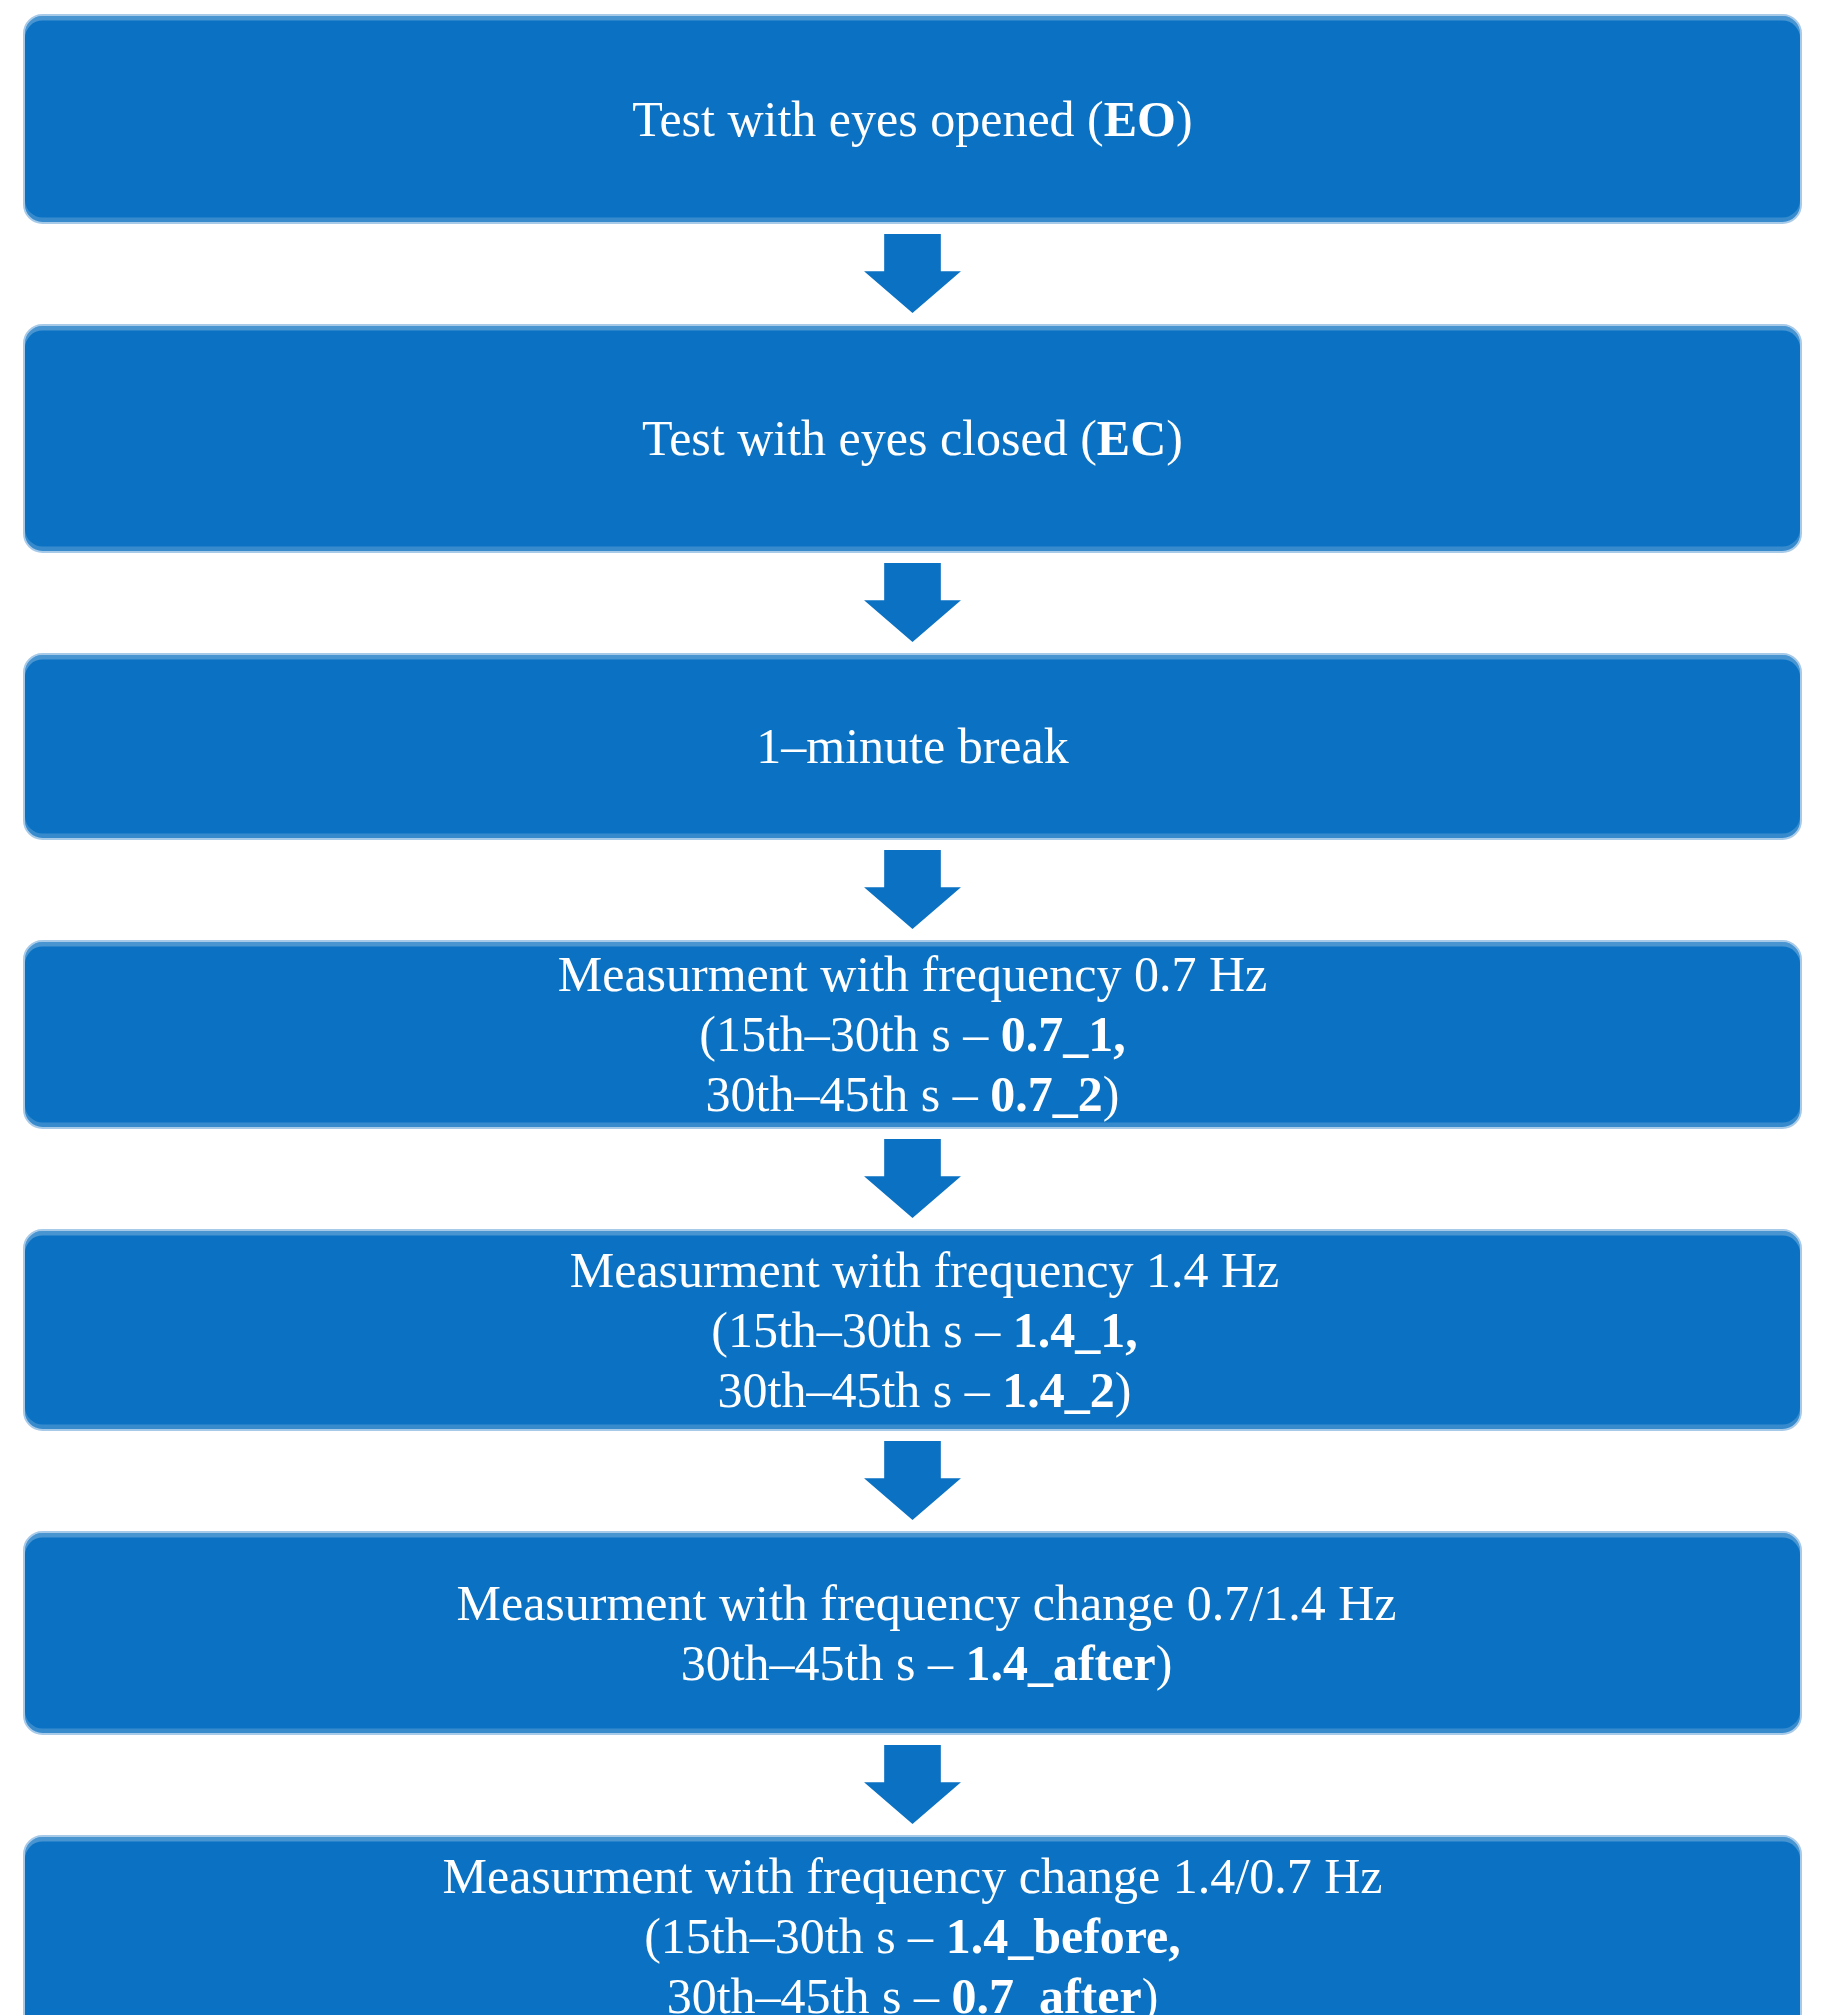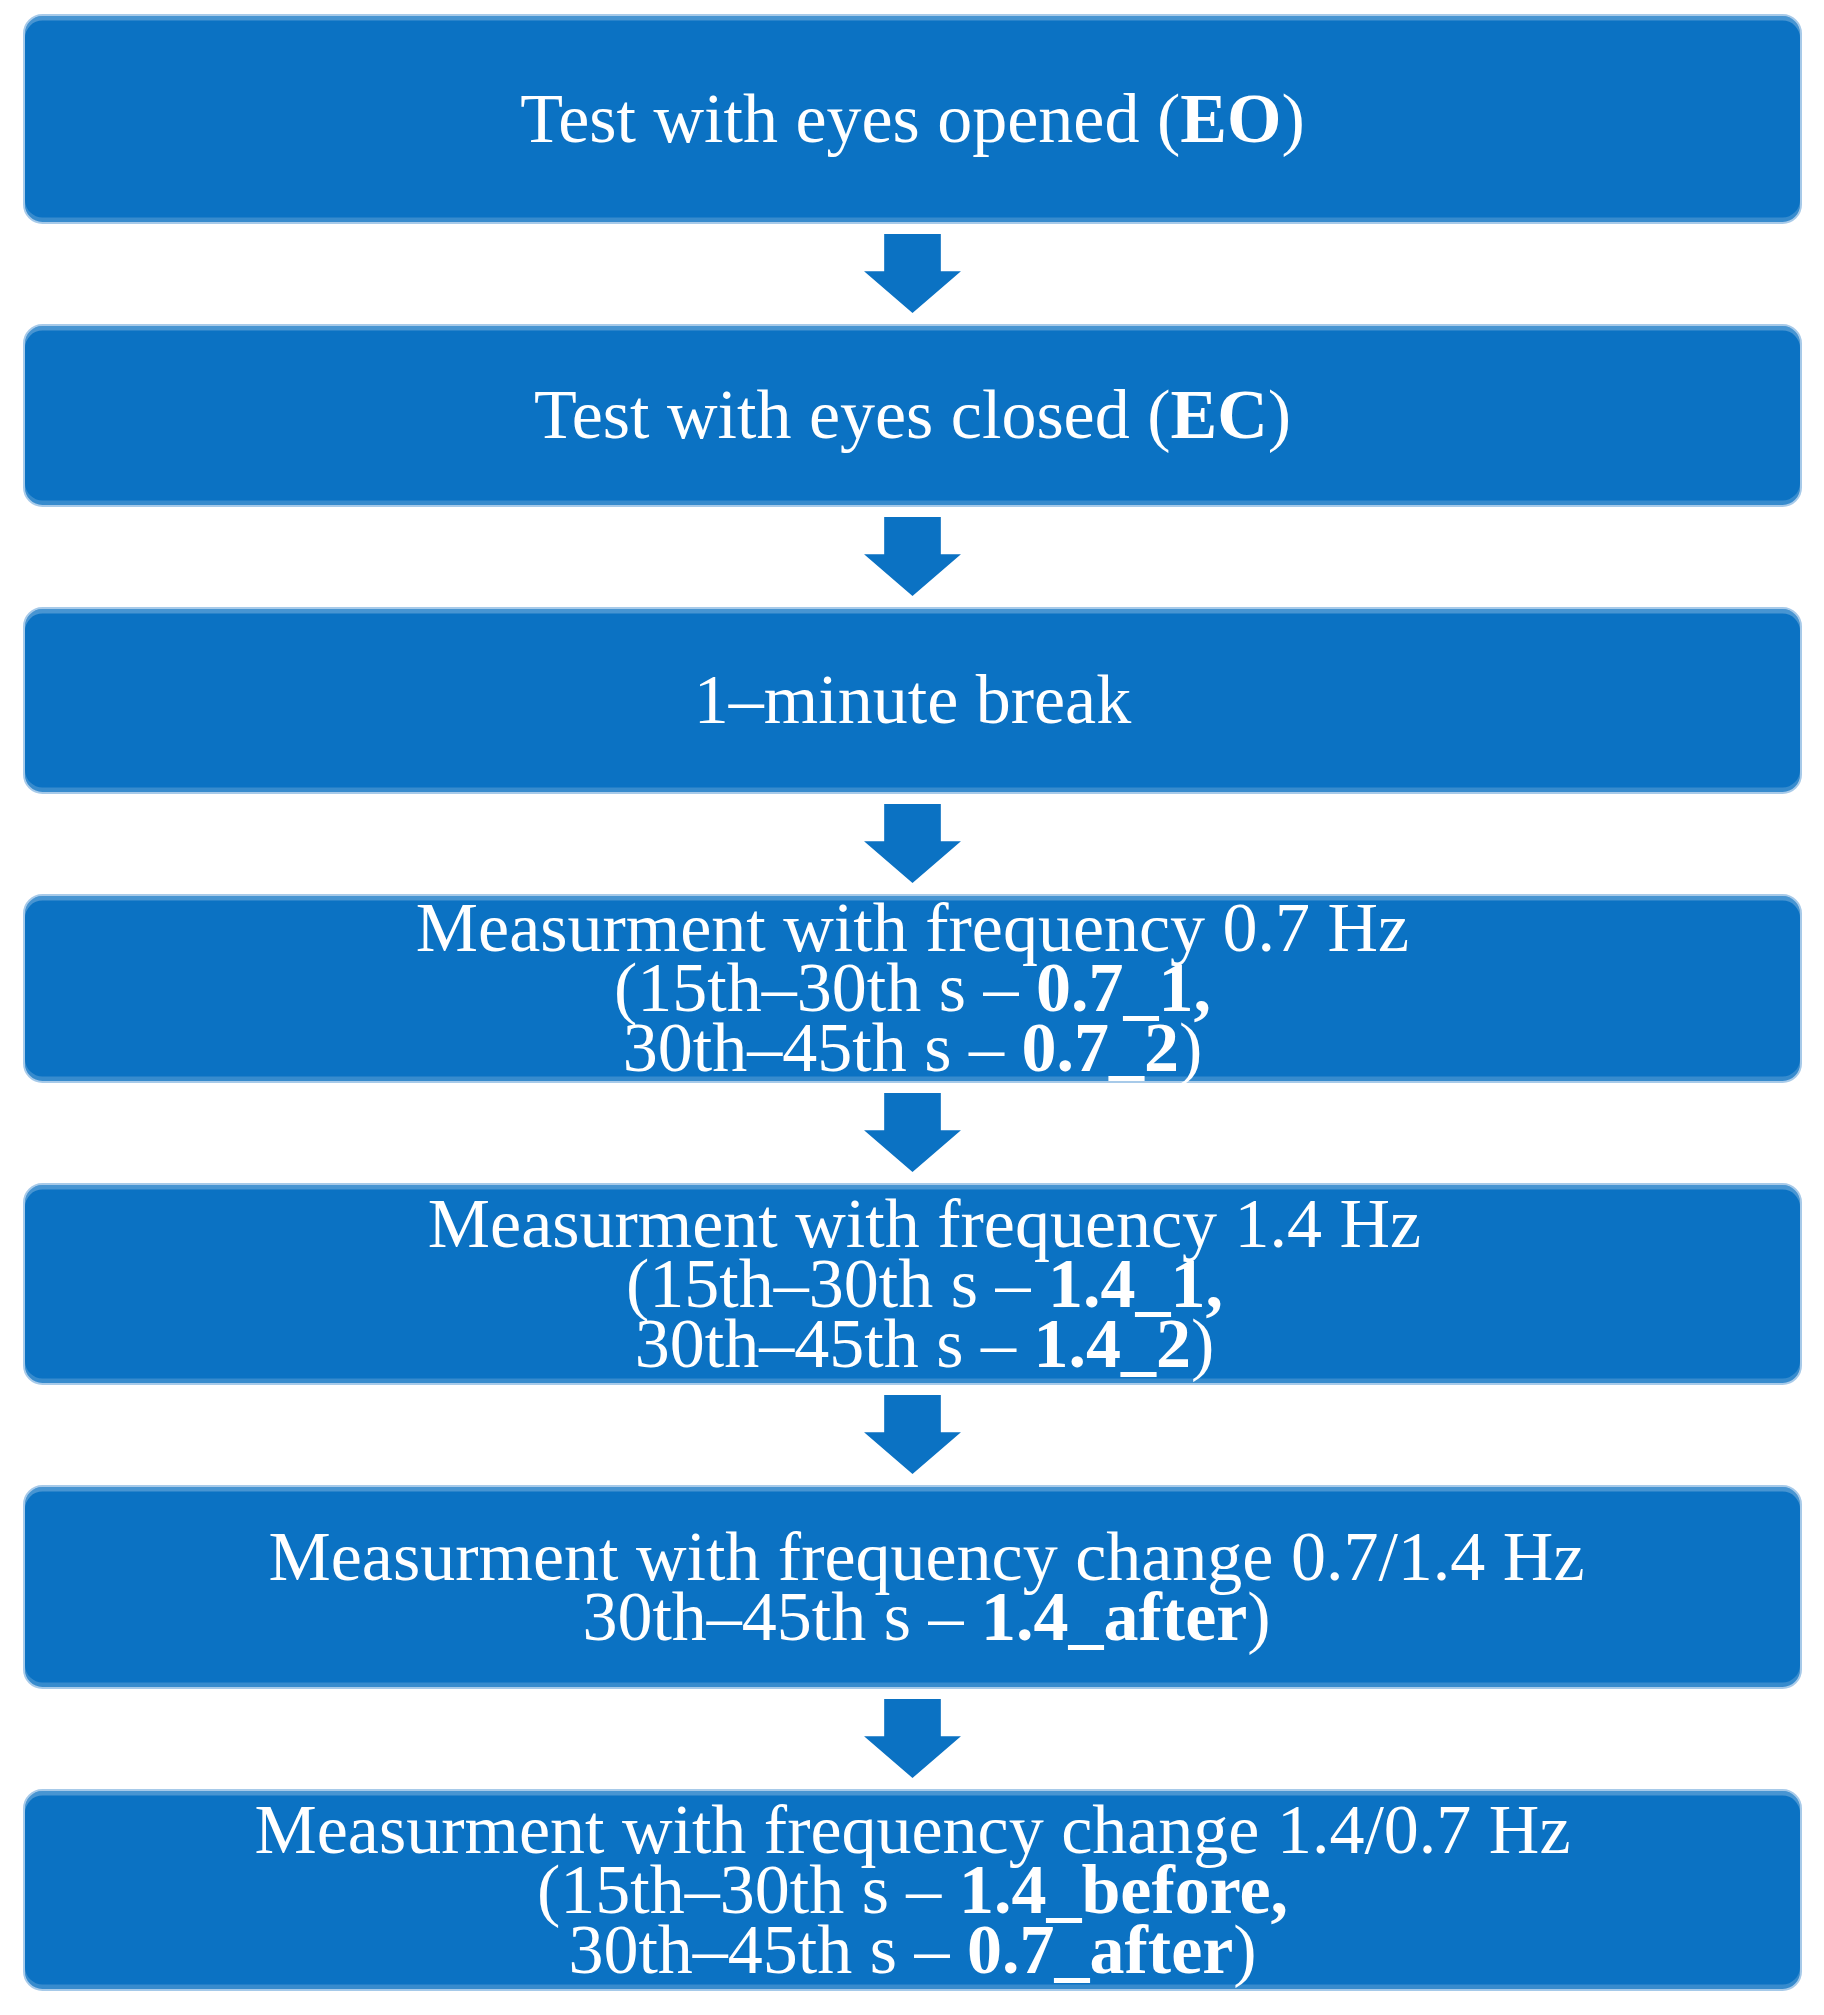--- a/index.html
+++ b/index.html
@@ -15,25 +15,25 @@
   .box{
     width:1779px;
     box-sizing:border-box;
     background:#0b72c3;
     border:2.2px solid #a7cae9;
     border-radius:19.5px;
     box-shadow:inset 0 4.5px 0 rgba(255,255,255,0.25), inset 0 -4.5px 0 rgba(255,255,255,0.18);
     color:#ffffff;
     display:flex;flex-direction:column;justify-content:center;align-items:center;
     text-align:center;
-    font-size:70px;
+    font-size:50px;
     line-height:60px;
   }
   .b1{height:210px;}
-  .b2{height:183px;align-items:center;}
+  .b2{height:229px;align-items:center;}
   .b3{height:187px;}
   .b4{height:189px;}
   .b5{height:202px;padding-left:24px;}
   .b6{height:204px;padding-left:28px;}
   .b7{height:202px;}
   .bold{font-weight:700;}
   .arrow-wrap{margin:10.5px 0;height:79px;display:flex;align-items:center;justify-content:center;}
   .arrow-wrap svg{display:block;}
   .arrow-poly{fill:#0b72c3;}
 </style>

